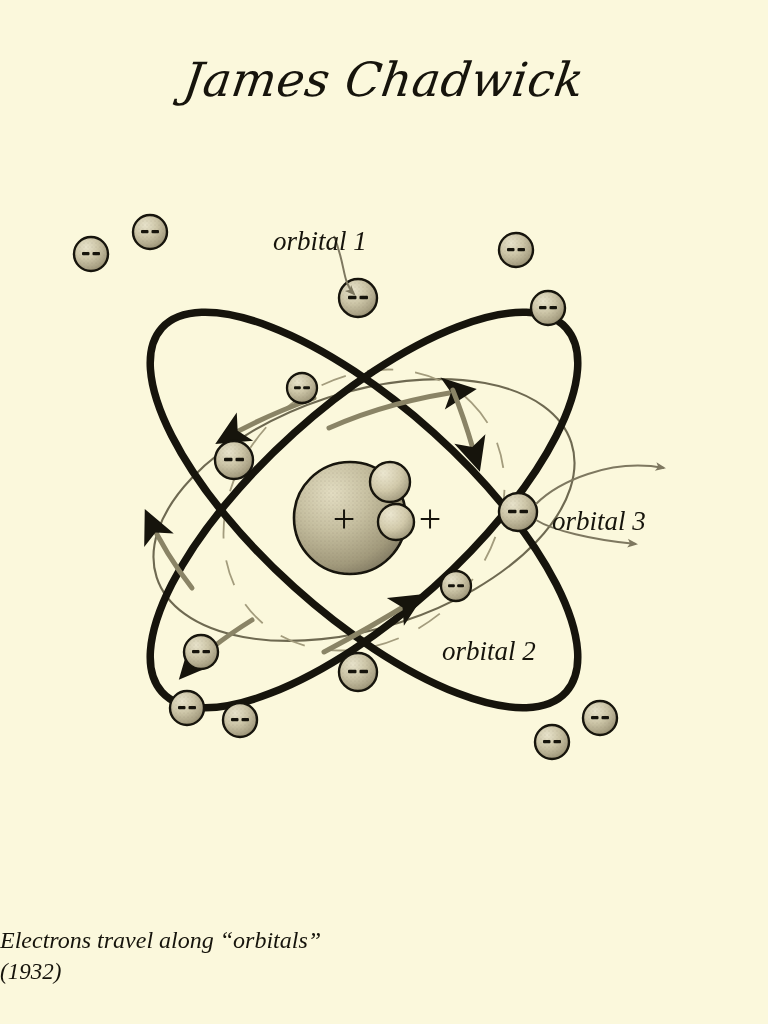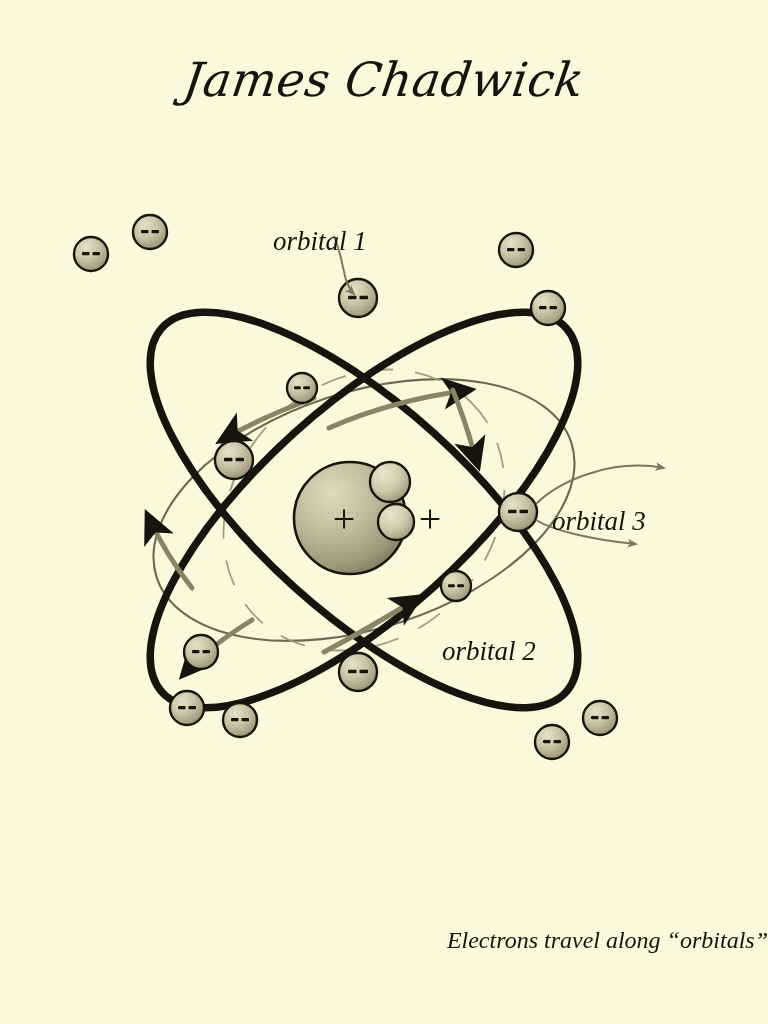--- a/index.html
+++ b/index.html
@@ -61,21 +61,21 @@
     font-size: 27px;
     fill: #16140c;
   }
 
   
   #caption {
     position: absolute;
     top: 925px;
     left: 0;
     width: 768px;
-    text-align: right;
+    text-align: left;
     font-family: "Liberation Serif", "DejaVu Serif", serif;
     font-style: italic;
     font-size: 24px;
     line-height: 1.32;
     color: #16140c;
   }
   #caption .year {
     display: block;
     font-size: 23px;
   }
@@ -258,15 +258,16 @@
       </g>
 
       <text class="lbl" x="296" y="50" text-anchor="middle">orbital 1</text>
       <text class="lbl" x="418" y="460">orbital 2</text>
       <text class="lbl" x="528" y="330">orbital 3</text>
     </svg>
   </div>
 
   <div id="caption">
     <span>Electrons travel along “orbitals”</span>
+    <span class="year">(1932)</span>
   </div>
 
 </div>
 
 </body></html>

